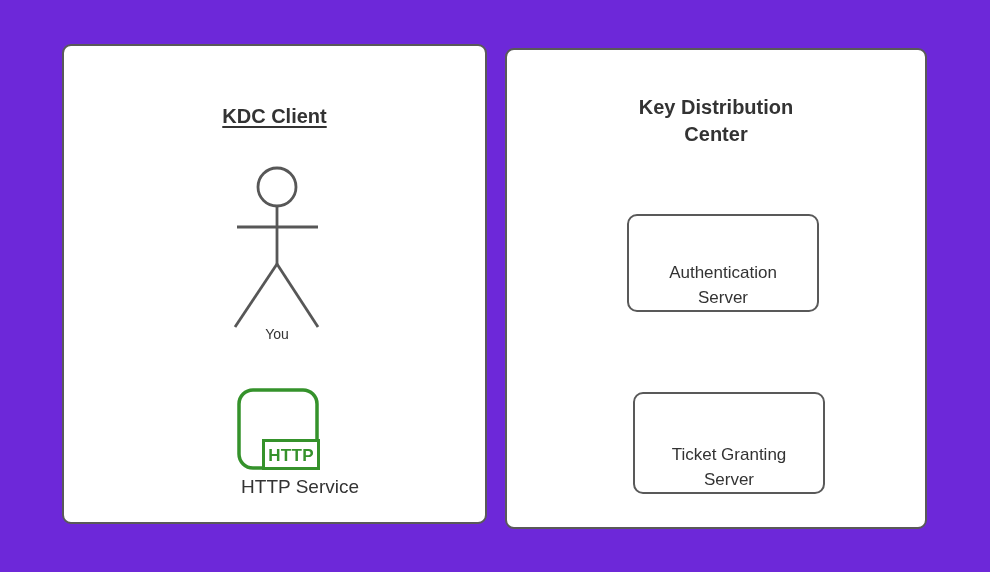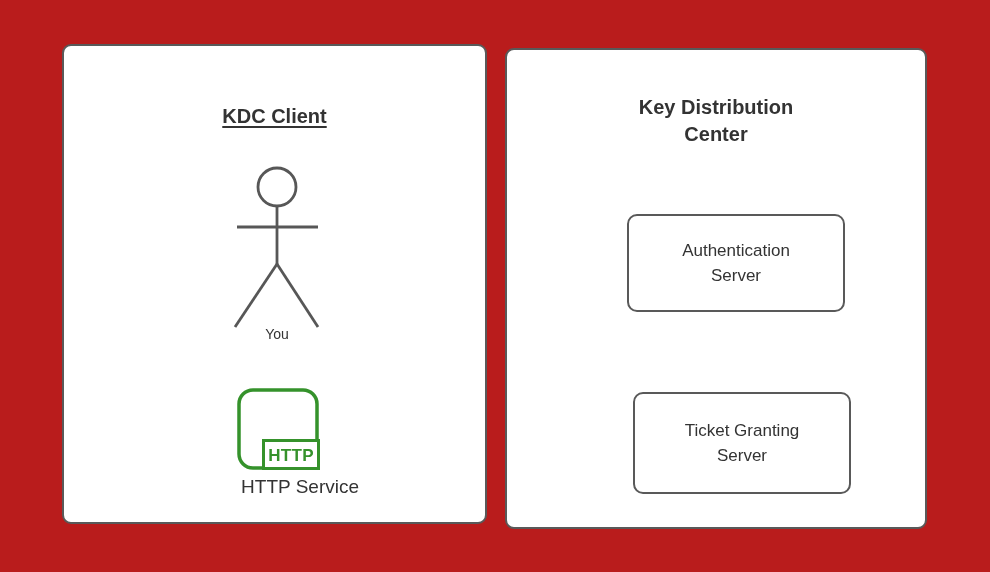--- a/index.html
+++ b/index.html
@@ -5,21 +5,21 @@
   * { margin: 0; padding: 0; box-sizing: border-box; }
   html, body { background: #ffffff; }
   body {
     font-family: "Liberation Sans", sans-serif;
     color: #333333;
   }
   .canvas {
     position: relative;
     width: 990px;
     height: 572px;
-    background: #b91c1c;
+    background: #6d28d9;
     overflow: hidden;
   }
   .panel {
     position: absolute;
     background: #ffffff;
     border: 2.5px solid #595959;
     border-radius: 9px;
   }
   .panel-left  { left: 62px;  top: 44px; width: 425px; height: 480px; }
   .panel-right { left: 505px; top: 48px; width: 422px; height: 481px; }
@@ -70,26 +70,26 @@
     top: 430px;
     width: 160px;
     text-align: right;
     font-size: 19px;
     color: #333333;
   }
 
   .server-box {
     position: absolute;
     left: 120px;
-    width: 218px;
+    width: 192px;
     background: #ffffff;
     border: 2.5px solid #595959;
     border-radius: 10px;
     display: flex;
-    align-items: center;
+    align-items: flex-end;
     justify-content: center;
     text-align: center;
   }
   .server-box.auth { top: 164px; height: 98px; }
   .server-box.tgs  { top: 342px; height: 102px; margin-left: 6px; }
   .server-label {
     display: inline-block;
     max-width: 160px;
     font-size: 17px;
     line-height: 25px;

